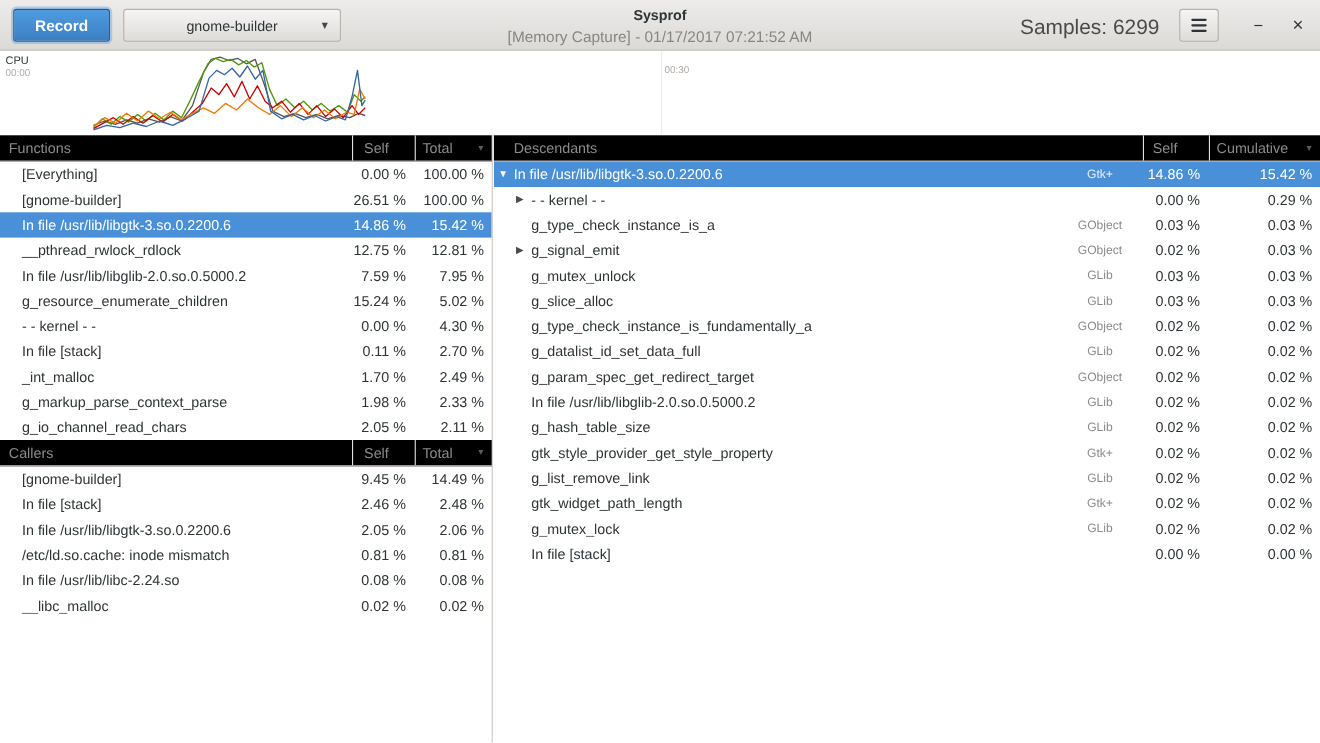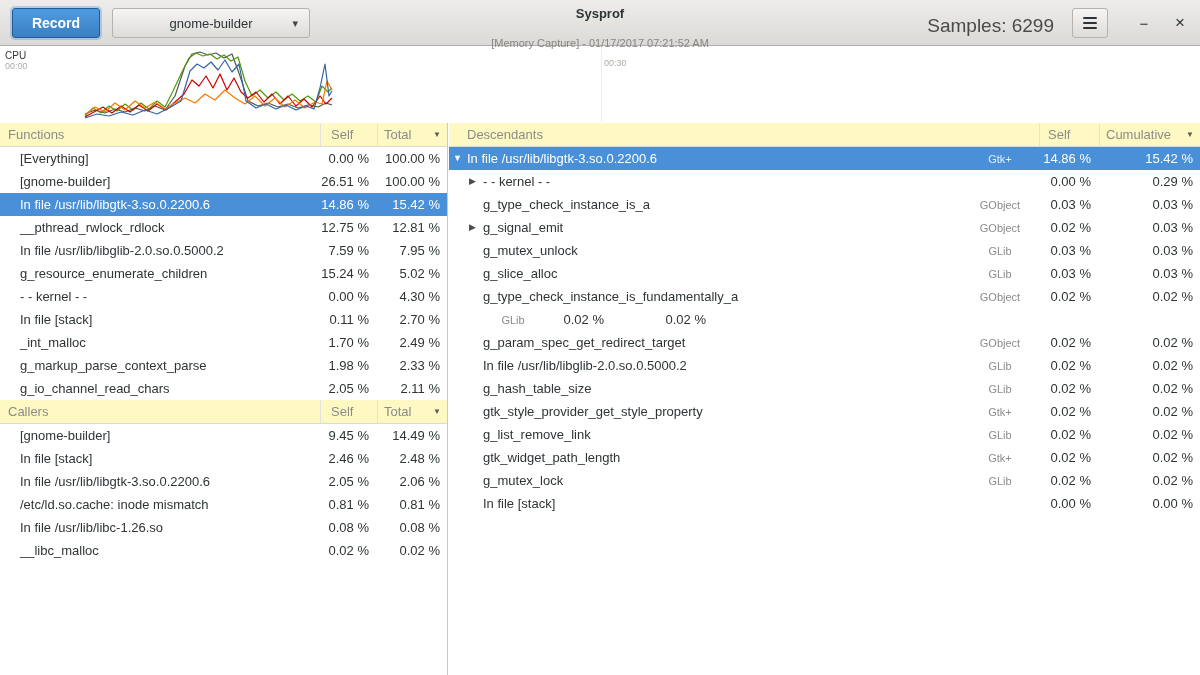--- a/index.html
+++ b/index.html
@@ -11,21 +11,21 @@
     background:linear-gradient(to bottom,#edecea,#dcdad7);border-bottom:1px solid #b2aea9;z-index:5}
   .btn{position:absolute;top:8px;height:30px;border-radius:3px;font-size:13px;
     display:flex;align-items:center;justify-content:center;cursor:pointer;font-family:inherit}
   .record-btn{left:12px;width:88px;background:linear-gradient(to bottom,#509be0,#3a7fc2);
     border:1px solid #1f5c99;box-shadow:0 0 0 2px rgba(74,144,217,.35);color:#fff;font-weight:bold;font-size:14px}
   .proc-btn{left:112px;width:198px;background:linear-gradient(to bottom,#f6f5f4,#dedcd9);
     border:1px solid #b6b2ad;color:#2e3436;position:absolute}
   .proc-caret{position:absolute;right:11px;font-size:11px;color:#444;line-height:1}
   .title-box{position:absolute;left:330px;right:330px;top:6px;text-align:center;pointer-events:none}
   .title{font-size:13px;font-weight:bold;color:#2e3436}
-  .subtitle{font-size:11px;color:#8a8581;margin-top:16px}
+  .subtitle{font-size:14px;color:#8a8581;margin-top:4px}
   .samples{position:absolute;right:146px;top:15px;font-size:19px;color:#4a4a4a}
   .menu-btn{right:92px;width:36px;background:linear-gradient(to bottom,#f6f5f4,#dedcd9);
     border:1px solid #b6b2ad;flex-direction:column;gap:3px}
   .menu-bar{width:14px;height:2px;background:#2e3436;border-radius:1px}
   .win-btn{position:absolute;top:9px;width:28px;height:28px;display:flex;align-items:center;
     justify-content:center;font-size:17px;color:#2e3436;cursor:pointer;background:none;border:none}
   .min-btn{right:42px;font-size:15px}
   .close-btn{right:6px}
 
   
@@ -38,21 +38,21 @@
   .t-mid{left:604px;top:12px}
   .grid-mid{position:absolute;left:601px;top:0;width:1px;height:76px;background:#efedeb}
 
   
   .panels{position:absolute;top:123px;left:0;width:1200px;bottom:0;background:#fff}
   .left-panel{position:absolute;left:0;top:0;width:448px;height:100%;border-right:1px solid #ccc8c3;
     display:flex;flex-direction:column;background:#fff}
   .right-panel{position:absolute;left:449px;top:0;width:751px;height:100%;
     display:flex;flex-direction:column;background:#fff}
 
-  .thead{display:flex;height:24px;border-bottom:1px solid #dcdad7;background:#fef9c3;flex:none;
+  .thead{display:flex;height:24px;border-bottom:1px solid #dcdad7;background:#000000;flex:none;
     color:#8b8b8b;font-size:13px;align-items:stretch}
   .h-name{flex:1;padding-left:8px;border-right:1px solid #e4e2df;display:flex;align-items:center}
   .h-self{width:57px;padding-left:10px;border-right:1px solid #e4e2df;display:flex;align-items:center}
   .h-total{width:69px;padding-left:6px;display:flex;align-items:center;position:relative}
   .dh-name{flex:1;padding-left:18px;border-right:1px solid #e4e2df;display:flex;align-items:center}
   .dh-self{width:60px;padding-left:8px;border-right:1px solid #e4e2df;display:flex;align-items:center}
   .dh-cum{width:100px;padding-left:6px;display:flex;align-items:center;position:relative}
   .sort-icon{position:absolute;right:6px;font-size:8px;color:#5b5b5b}
 
   .tbody{flex:none;overflow:hidden}
@@ -209,21 +209,21 @@
           <span class="c-name">In file /usr/lib/libgtk-3.so.0.2200.6</span>
           <span class="c-self">2.05 %</span>
           <span class="c-total">2.06 %</span>
         </div>
         <div class="trow">
           <span class="c-name">/etc/ld.so.cache: inode mismatch</span>
           <span class="c-self">0.81 %</span>
           <span class="c-total">0.81 %</span>
         </div>
         <div class="trow">
-          <span class="c-name">In file /usr/lib/libc-1.26.so</span>
+          <span class="c-name">In file /usr/lib/libc-2.24.so</span>
           <span class="c-self">0.08 %</span>
           <span class="c-total">0.08 %</span>
         </div>
         <div class="trow">
           <span class="c-name">__libc_malloc</span>
           <span class="c-self">0.02 %</span>
           <span class="c-total">0.02 %</span>
         </div>
       </div>
   </div>
@@ -282,20 +282,21 @@
         </div>
         <div class="drow">
           <span class="d-expander" style="margin-left: 20px;"></span>
           <span class="d-name">g_type_check_instance_is_fundamentally_a</span>
           <span class="d-lib">GObject</span>
           <span class="d-self">0.02 %</span>
           <span class="d-cum">0.02 %</span>
         </div>
         <div class="drow">
           <span class="d-expander" style="margin-left: 20px;"></span>
+          <span class="d-name">g_datalist_id_set_data_full</span>
           <span class="d-lib">GLib</span>
           <span class="d-self">0.02 %</span>
           <span class="d-cum">0.02 %</span>
         </div>
         <div class="drow">
           <span class="d-expander" style="margin-left: 20px;"></span>
           <span class="d-name">g_param_spec_get_redirect_target</span>
           <span class="d-lib">GObject</span>
           <span class="d-self">0.02 %</span>
           <span class="d-cum">0.02 %</span>

